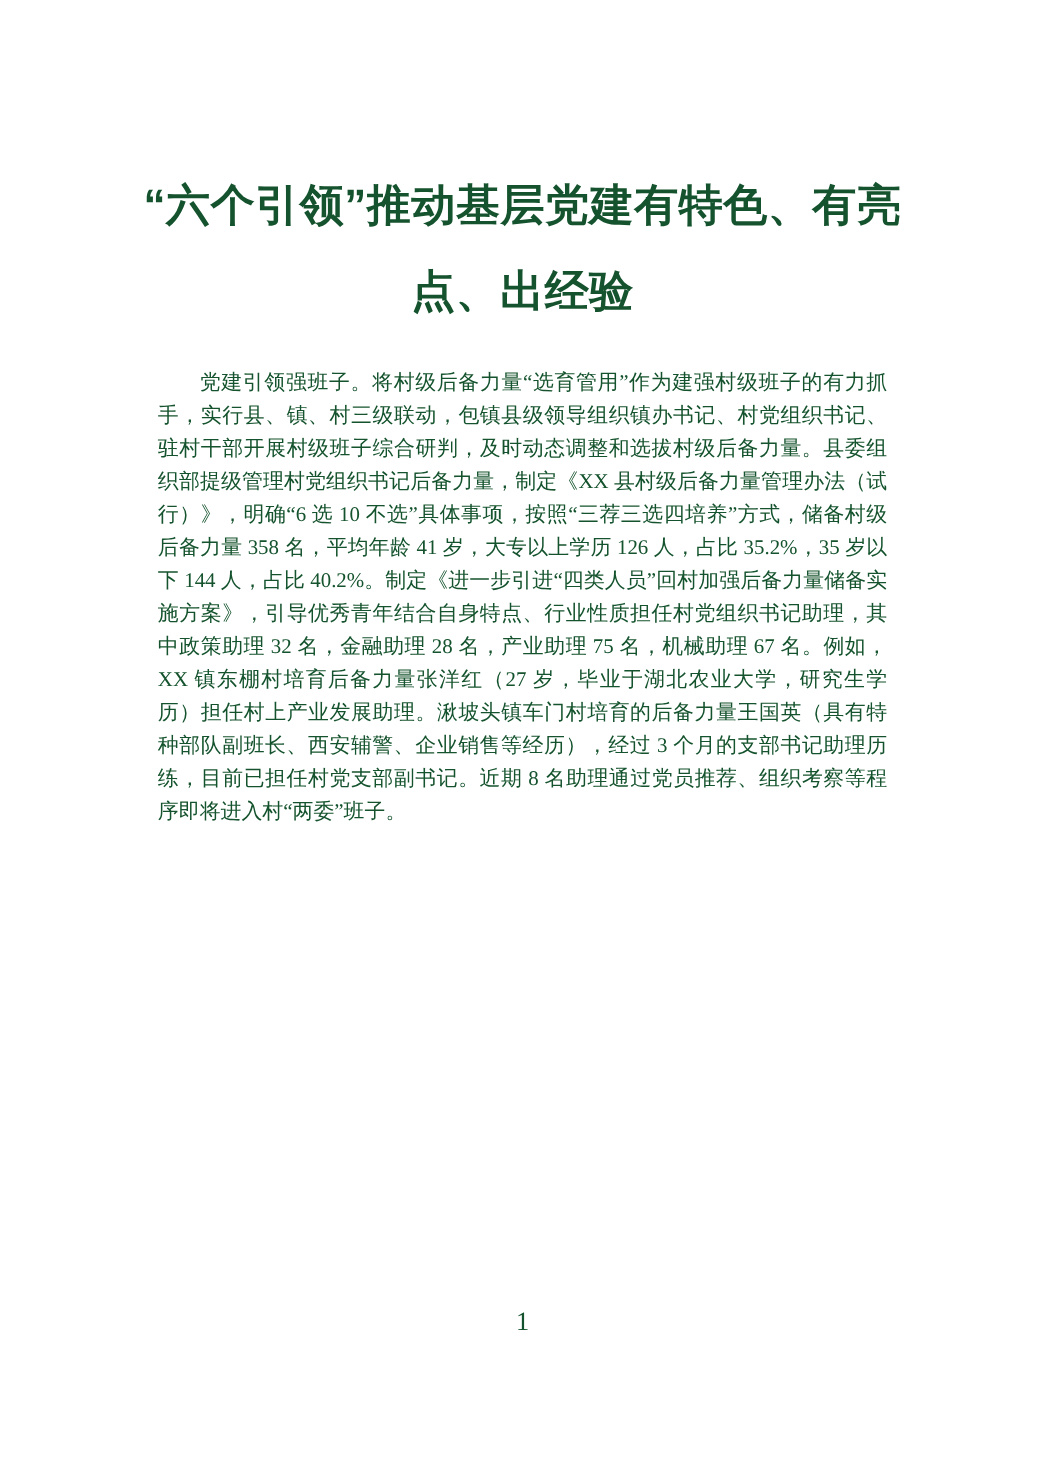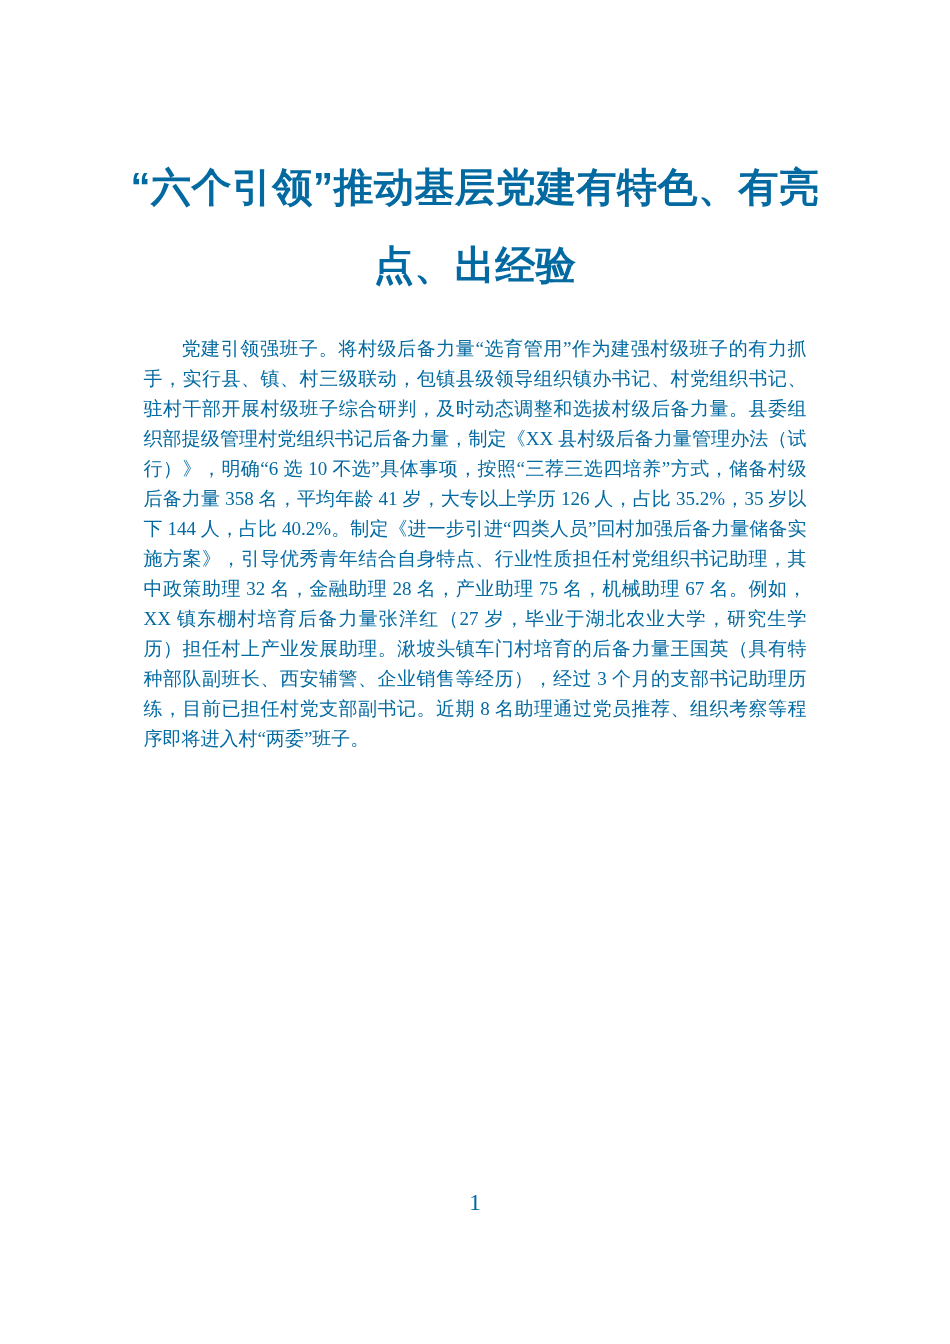--- a/index.html
+++ b/index.html
@@ -6,21 +6,21 @@
     margin: 0;
     padding: 0;
     background: #ffffff;
   }
   .doc-page {
     position: relative;
     width: 911px;
     height: 1344px;
     margin: 0 auto;
     background: #ffffff;
-    color: #0369a1;
+    color: #14532d;
     font-family: "Liberation Serif", "DejaVu Serif", serif;
     overflow: hidden;
   }
   .doc-title {
     margin: 0 auto;
     padding-top: 148px;
     width: 724px;
     text-align: center;
     font-family: "Liberation Sans", "DejaVu Sans", sans-serif;
     font-weight: 700;

